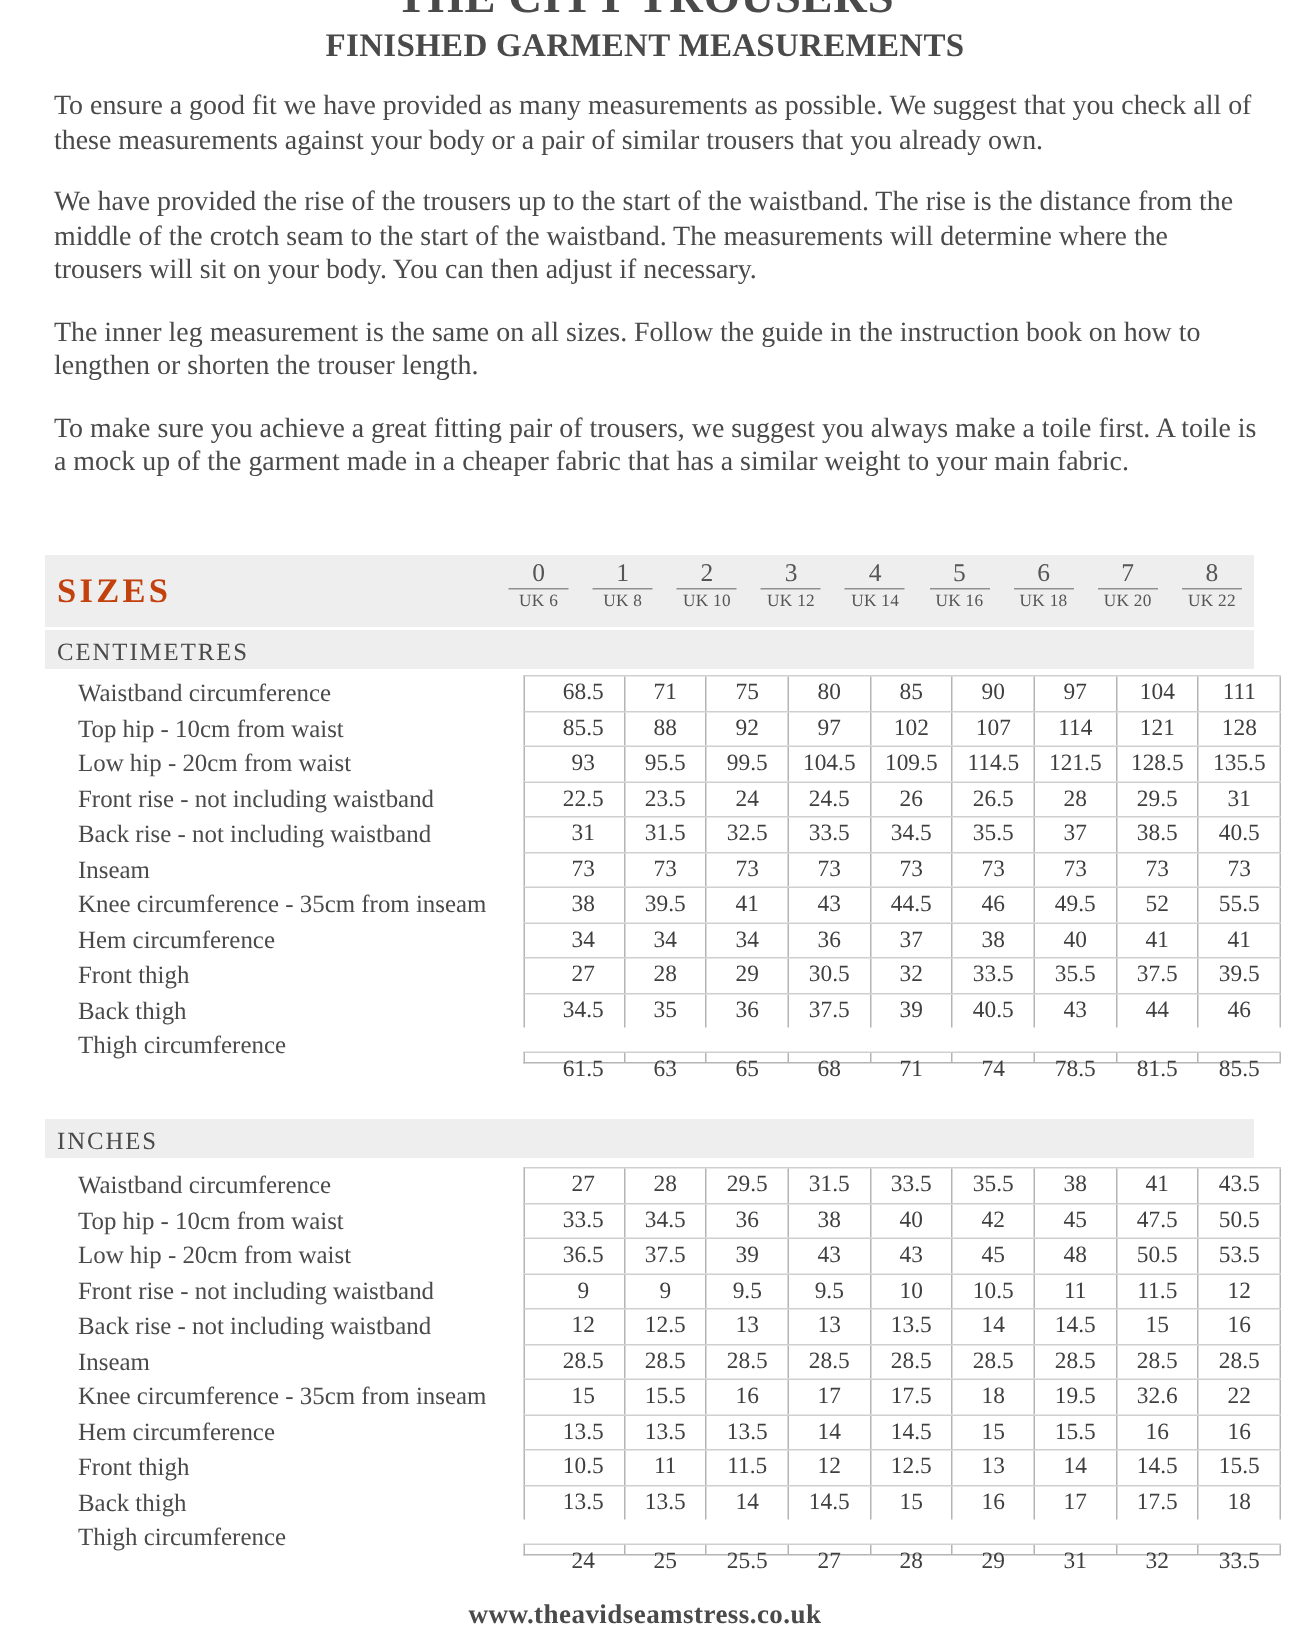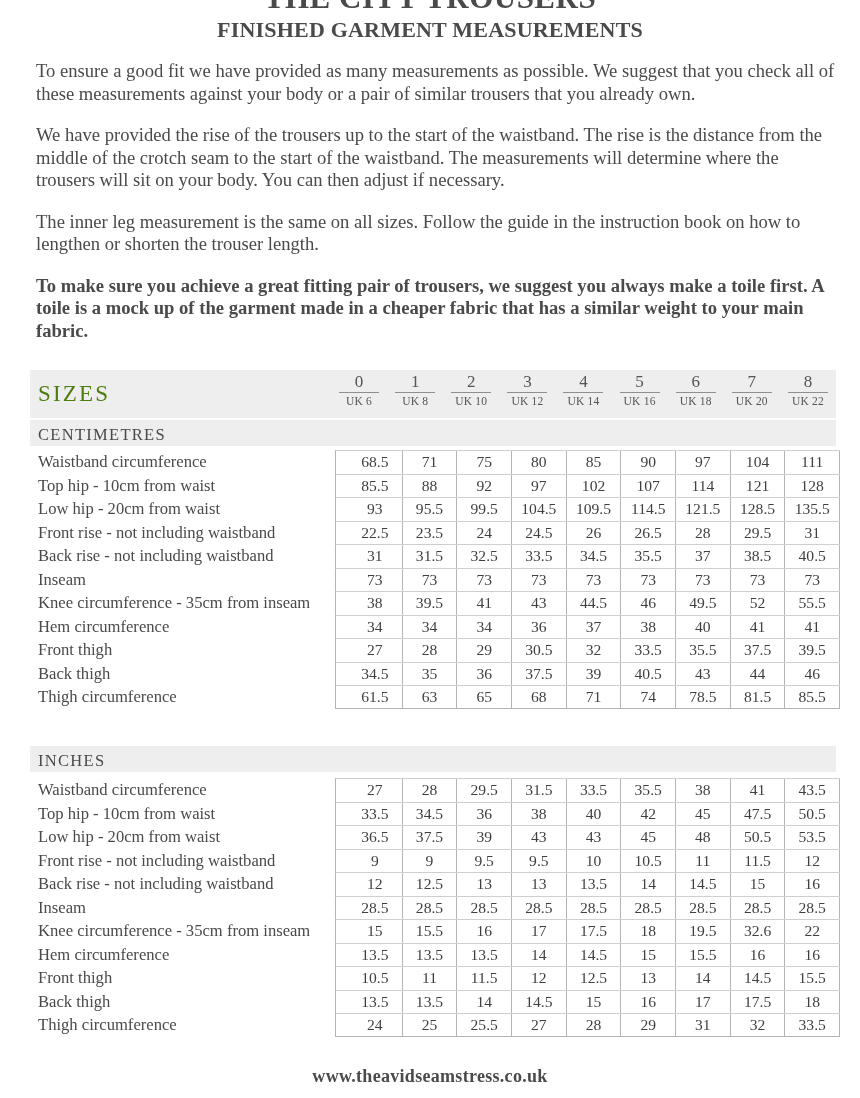--- a/index.html
+++ b/index.html
@@ -55,39 +55,39 @@
     left: 36px;
     width: 806px;
   }
   .para {
     font-size: 18.6px;
     line-height: 22.5px;
     color: #4a4a4a;
     margin: 0 0 19px 0;
     text-align: left;
   }
-  .para:last-child { margin-bottom: 16px; font-weight: bold; }
+  .para:last-child { margin-bottom: 16px; }
 
   
   .sizes-band {
     position: absolute;
     top: 370px;
     left: 30px;
     width: 806px;
     height: 48px;
     background: #eeeeee;
   }
   .sizes-label {
     position: absolute;
     left: 8px;
     top: 11px;
     font-size: 23px;
-    font-weight: normal;
+    font-weight: bold;
     letter-spacing: 2.2px;
-    color: #4d7c0f;
+    color: #c2410c;
   }
   .size-heads {
     position: absolute;
     left: 301px;
     top: 0px;
     width: 505px;
     display: flex;
   }
   .size-head {
     flex: 1 1 0;
@@ -127,21 +127,21 @@
     top: 5px;
     font-size: 16.5px;
     font-weight: normal;
     letter-spacing: 1.3px;
     color: #4a4a4a;
   }
 
   
   .meas-block {
     position: absolute;
-    left: 34px;
+    left: 48px;
     width: 806px;
   }
   .meas-row {
     position: relative;
     height: 23.5px;
     display: flex;
     align-items: stretch;
   }
   .row-label {
     width: 301px;
@@ -156,20 +156,21 @@
   .cells {
     width: 505px;
     display: flex;
     border-left: 1px solid #b4b4b4;
     border-top: 1px solid #cfcfcf;
     box-sizing: border-box;
     padding-left: 12px;
   }
   .meas-row:last-child .cells {
     border-bottom: 1px solid #b4b4b4;
+    margin-top: 16px;
   }
   .cell {
     flex: 1 1 0;
     box-sizing: border-box;
     border-right: 1px solid #b4b4b4;
     text-align: center;
     font-size: 15.6px;
     line-height: 22.5px;
     color: #3f3f3f;
   }

